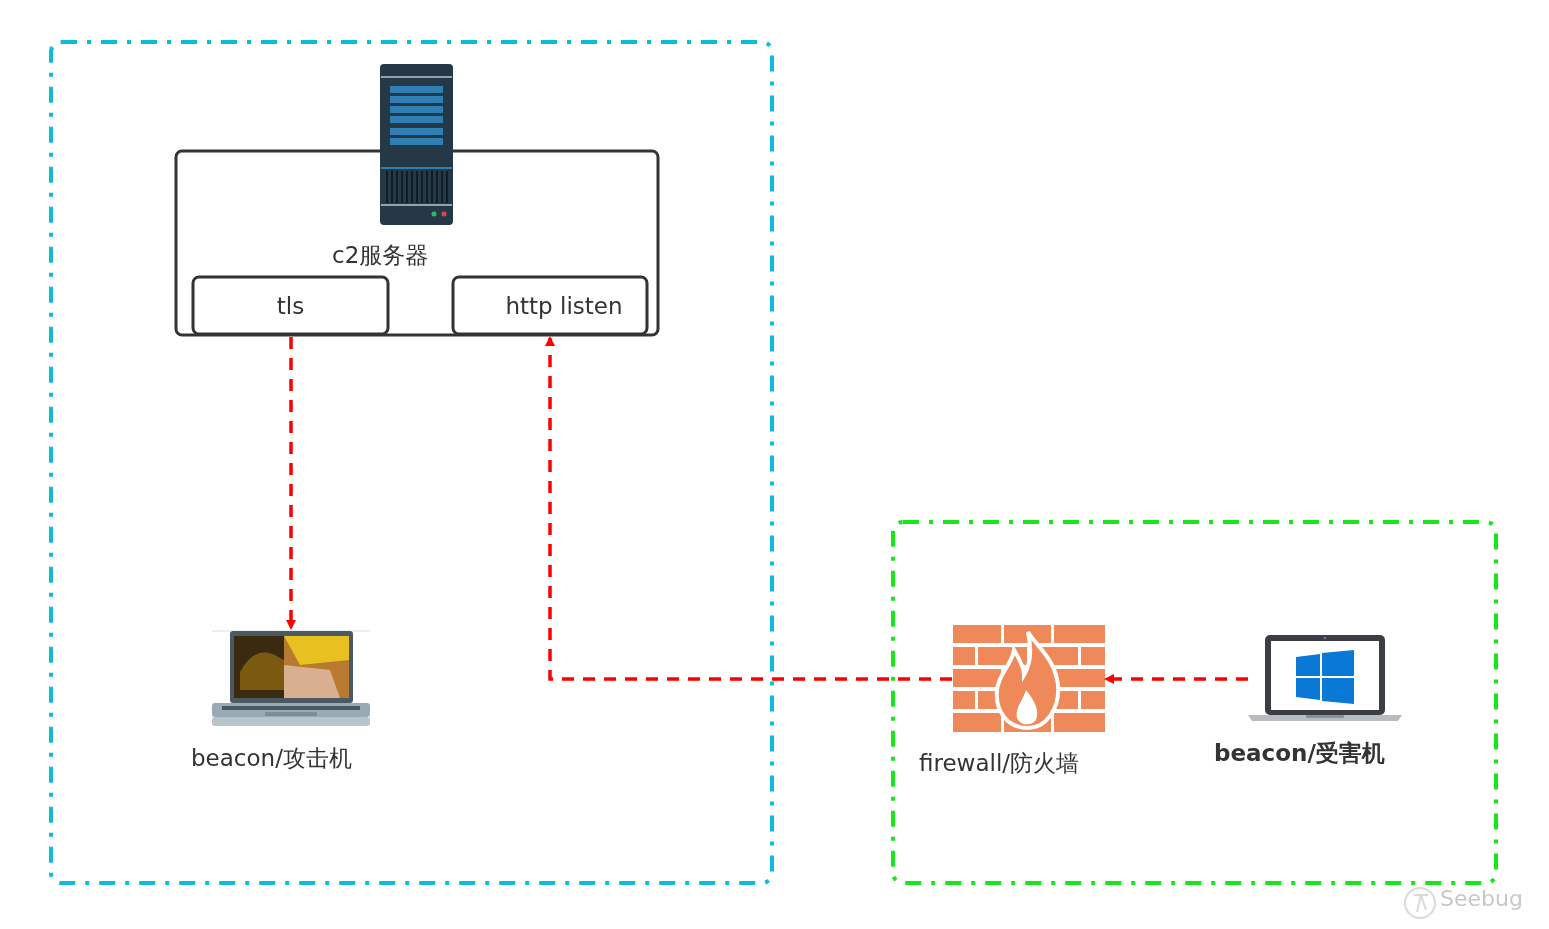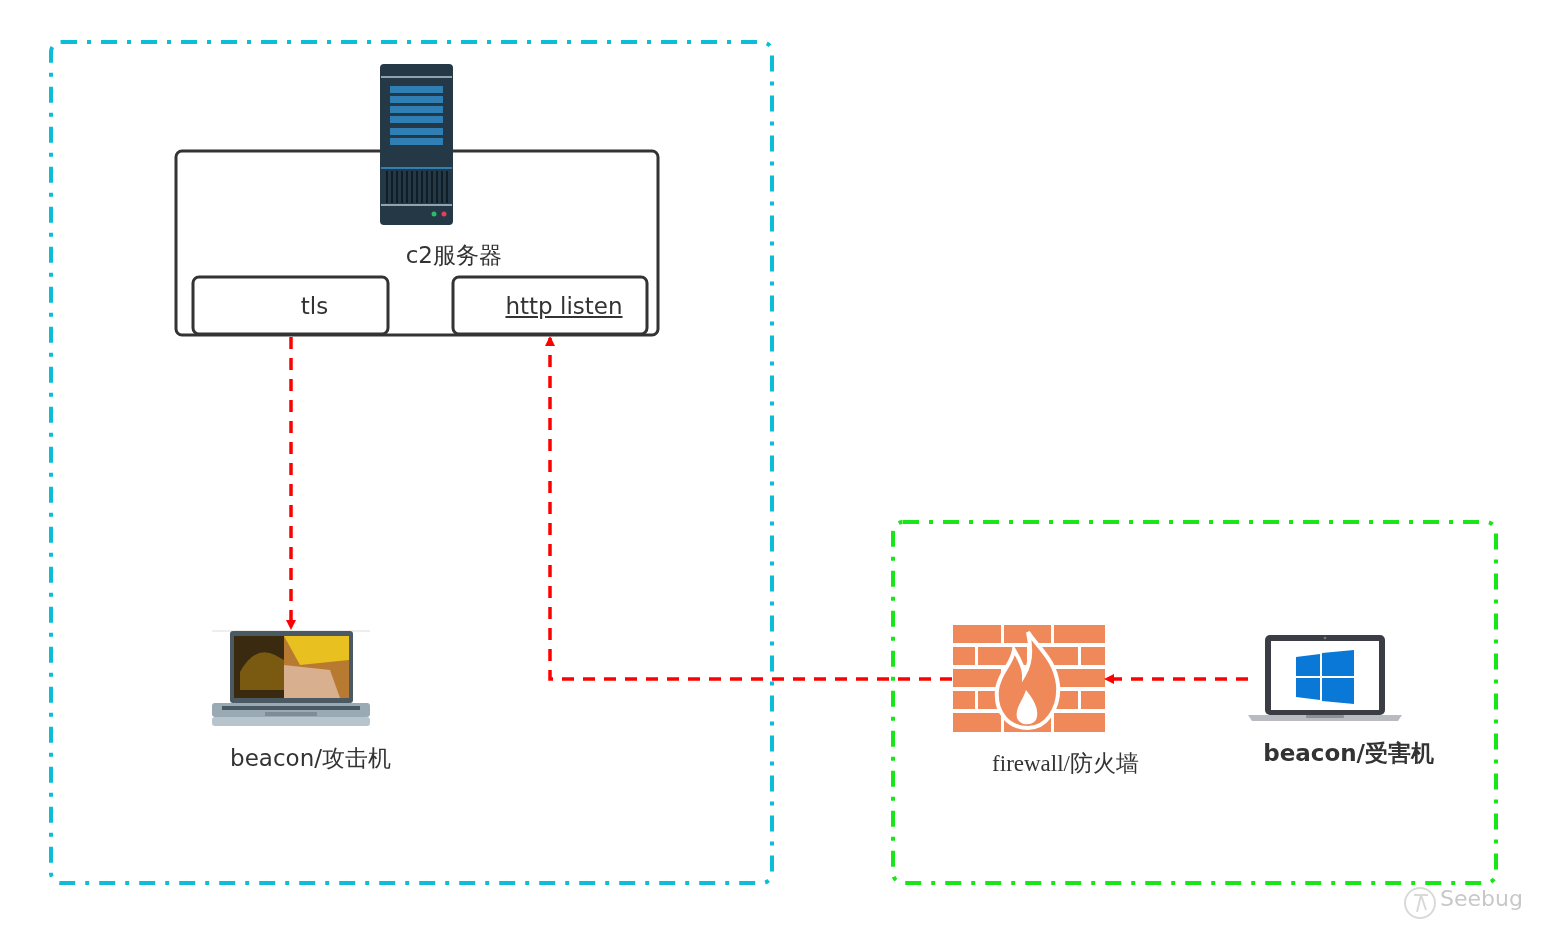--- a/index.html
+++ b/index.html
@@ -1,19 +1,19 @@
 <!DOCTYPE html>
 <html><head>
 <meta charset="utf-8">
 <style>
   html, body { margin:0; padding:0; background:#ffffff; }
   body { width:1549px; height:929px; position:relative; overflow:hidden;
          font-family:"DejaVu Sans","Liberation Sans",sans-serif; color:#333333; }
   svg.canvas { position:absolute; left:0; top:0; }
-  .lbl { position:absolute; font-size:23px; color:#333333; white-space:nowrap; text-align:right; }
+  .lbl { position:absolute; font-size:23px; color:#333333; white-space:nowrap; text-align:left; }
   .box-lbl { position:absolute; font-size:23px; color:#333333; text-align:center; }
 </style>
 </head>
 <body>
 
 <svg class="canvas" width="1549" height="929" viewBox="0 0 1549 929">
   <defs>
     <marker id="arrowRed" markerWidth="10" markerHeight="10" refX="8" refY="5" orient="auto" markerUnits="userSpaceOnUse">
       <path d="M0,0 L10,5 L0,10 Z" fill="#ff0000"></path>
     </marker>
@@ -116,18 +116,18 @@
   <line x1="1248" y1="679" x2="1106" y2="679" stroke="#ff0000" stroke-width="3.5" stroke-dasharray="12,9" marker-end="url(#arrowRed)"></line>
   <polyline points="952,679 550,679 550,338" fill="none" stroke="#ff0000" stroke-width="3.5" stroke-dasharray="12,9" marker-end="url(#arrowRed)"></polyline>
 
   <g opacity="0.55">
     <circle cx="1420" cy="903" r="15" fill="none" stroke="#bbbbbb" stroke-width="2"></circle>
     <path d="M1414,895 L1428,895 M1421,895 L1417,912 M1421,895 L1426,910" stroke="#bbbbbb" stroke-width="2" fill="none"></path>
   </g>
 </svg>
 
 <div class="lbl" style="left:332px; top:240px; width:170px;">c2服务器</div>
-<div class="box-lbl" style="left:193px; top:293px; width:195px;margin-left:24px;">tls</div>
-<div class="box-lbl" style="left:453px; top:293px; width:222px;text-decoration:underline;">http listen</div>
+<div class="box-lbl" style="left:193px; top:293px; width:195px;">tls</div>
+<div class="box-lbl" style="left:453px; top:293px; width:222px;">http listen</div>
 <div class="lbl" style="left:191px; top:743px; width:200px;">beacon/攻击机</div>
-<div class="lbl" style="left:919px; top:748px; width:220px;font-family:Liberation Serif, serif;">firewall/防火墙</div>
+<div class="lbl" style="left:919px; top:748px; width:220px;">firewall/防火墙</div>
 <div class="lbl" style="left:1214px; top:738px; width:220px;font-weight:bold;">beacon/受害机</div>
 <div class="lbl" style="left:1440px; top:886px; font-size:22px; color:#c8c8c8; text-align:center;">Seebug</div>
 
 </body></html>

